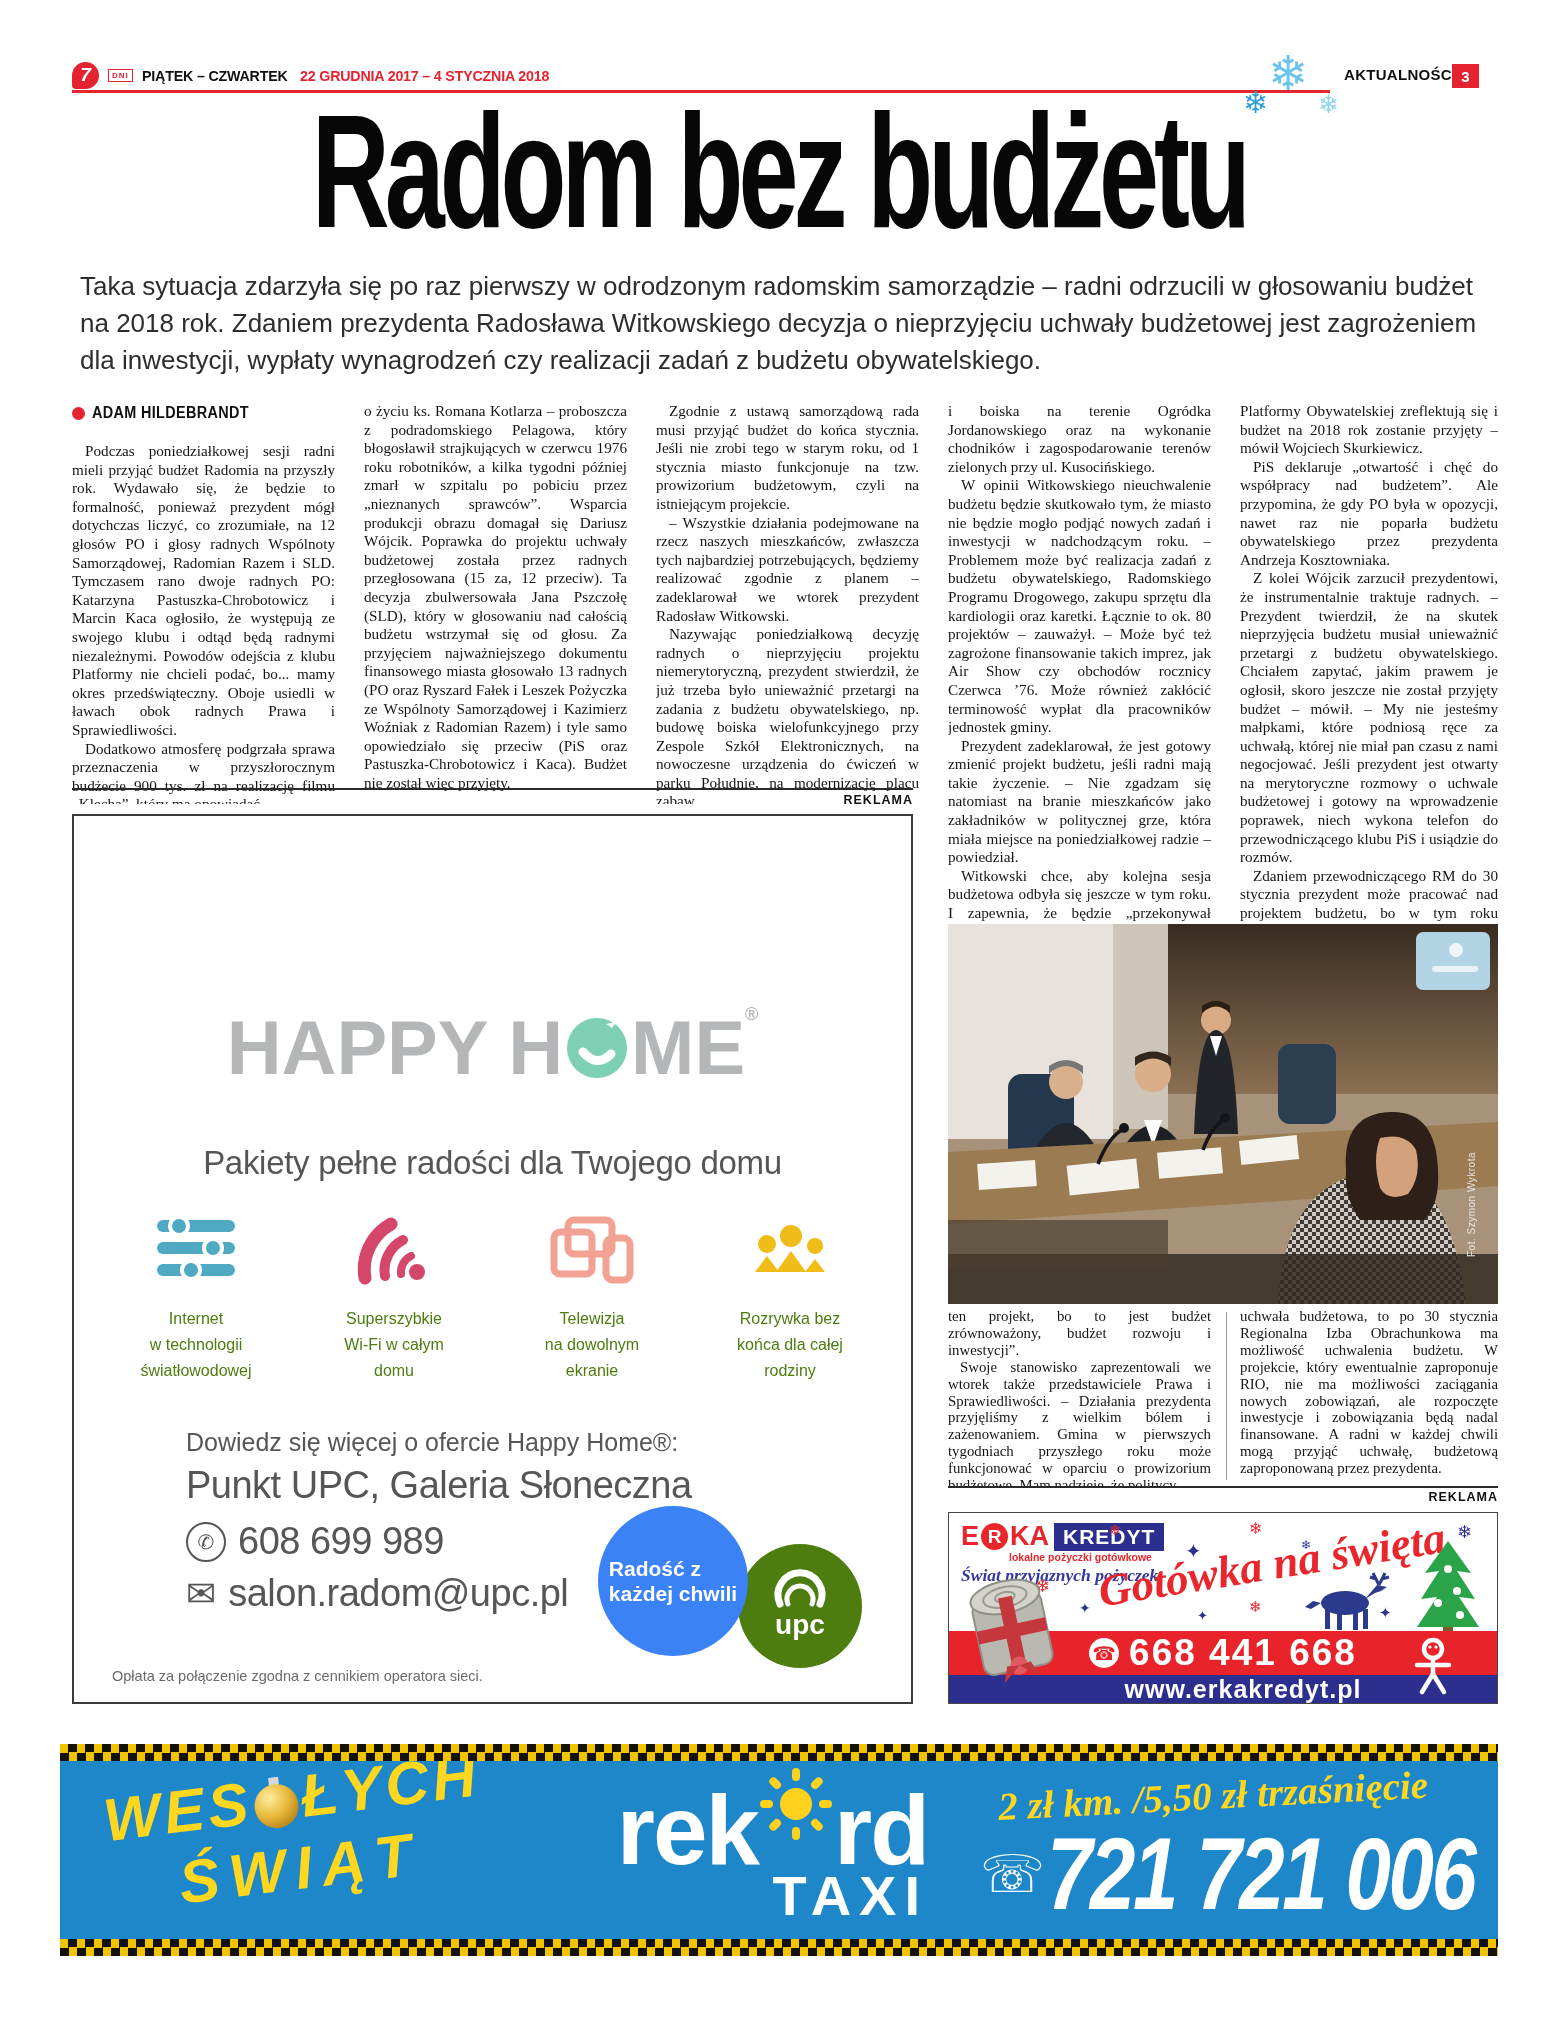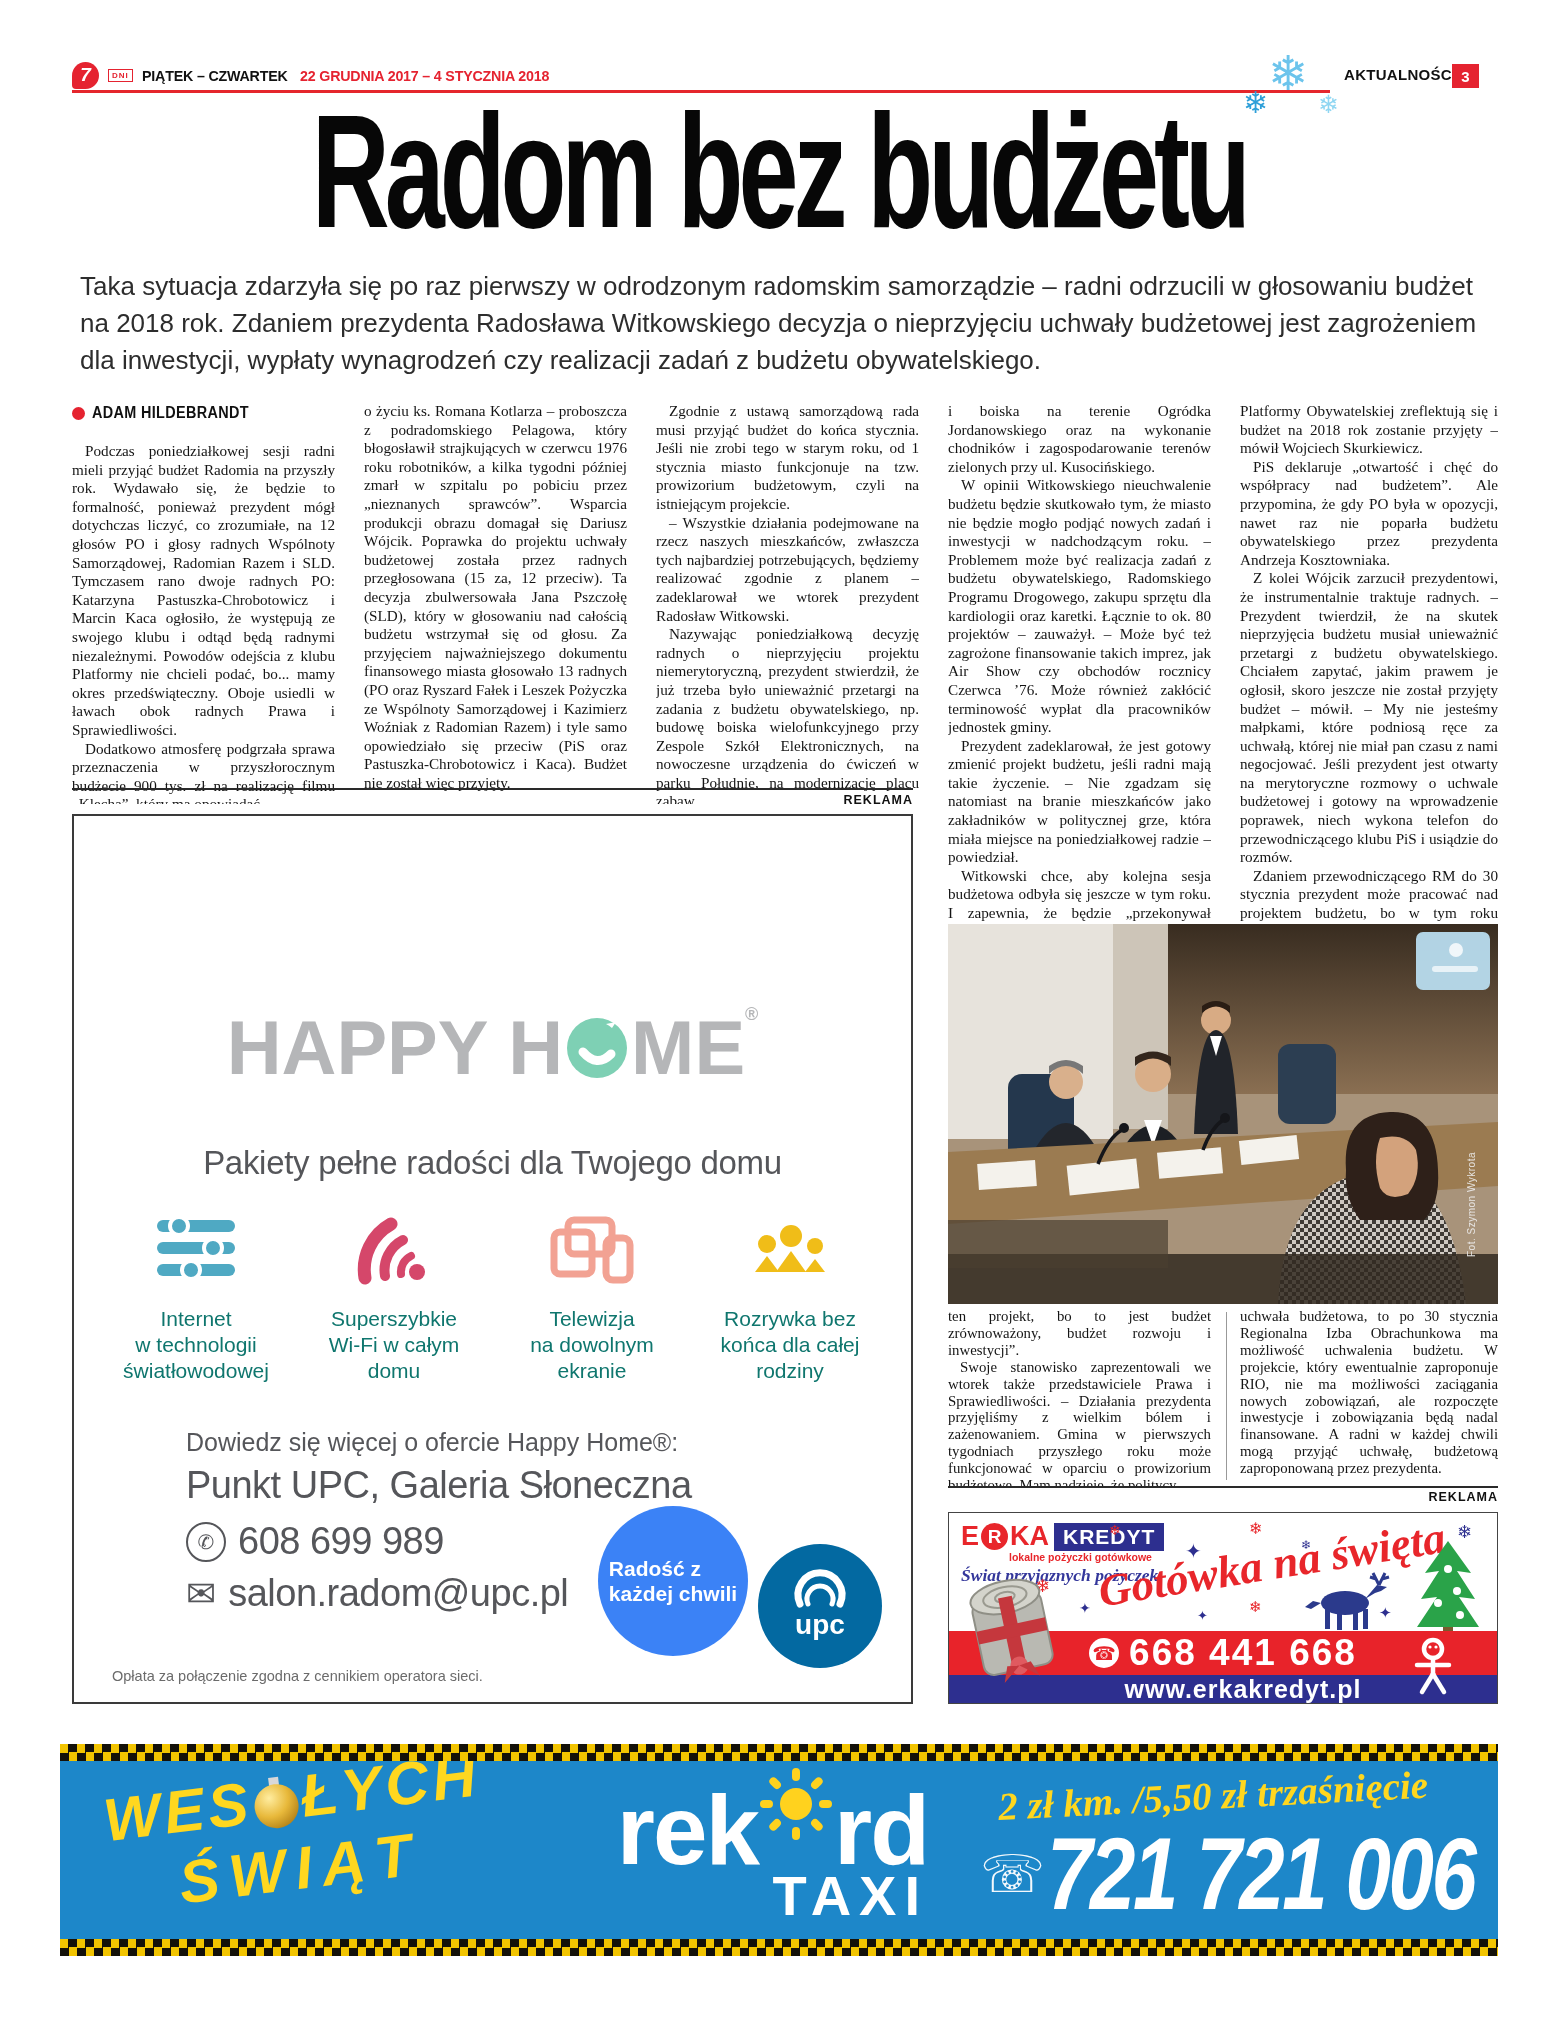--- a/index.html
+++ b/index.html
@@ -59,34 +59,34 @@
 
   
   .happy{position:absolute;top:814px;left:72px;width:837px;height:886px;border:2px solid #3a3a3a;background:#fff;}
   .hh-logo{position:absolute;top:188px;left:0;width:100%;text-align:center;white-space:nowrap;}
   .hh-logo .t{font-size:76px;font-weight:900;color:#b5b6b8;letter-spacing:0;vertical-align:middle;}
   .hh-logo svg{vertical-align:middle;margin:0 2px;}
   .hh-logo .reg{font-size:18px;color:#b5b6b8;font-weight:700;vertical-align:top;}
   .hh-tag{position:absolute;top:328px;left:0;width:100%;text-align:center;font-size:33px;color:#55565a;letter-spacing:-0.3px;}
   .hh-feats{position:absolute;top:398px;left:24px;width:790px;display:flex;justify-content:center;gap:30px;}
   .hh-feat{width:168px;text-align:center;}
-  .hh-feat .cap{margin-top:16px;font-size:21px;line-height:26px;color:#0f766e;white-space:pre-line;}
+  .hh-feat .cap{margin-top:16px;font-size:16px;line-height:26px;color:#4d7c0f;white-space:pre-line;}
   .hh-cta{position:absolute;top:612px;left:112px;font-size:25px;color:#55565a;}
   .hh-loc{position:absolute;top:648px;left:112px;font-size:38px;color:#55565a;letter-spacing:-0.5px;}
   .hh-row{position:absolute;left:112px;display:flex;align-items:center;gap:12px;color:#55565a;}
   .hh-row .txt{font-size:38px;letter-spacing:-0.5px;}
   .hh-phone{top:704px;}
   .hh-mail{top:756px;}
   .ic-ph{width:36px;height:36px;border:2.5px solid #55565a;border-radius:50%;display:flex;align-items:center;
          justify-content:center;font-size:20px;}
   .ic-mail{font-size:36px;line-height:1;}
   .hh-badge{position:absolute;left:524px;top:690px;width:150px;height:150px;border-radius:50%;background:#3b82f6;
             z-index:2;display:flex;align-items:center;justify-content:center;text-align:left;}
   .hh-badge span{color:#fff;font-weight:800;font-size:21px;line-height:25px;white-space:pre-line;}
-  .hh-upc{position:absolute;left:684px;top:728px;width:124px;height:124px;border-radius:50%;background:#0369a1;z-index:1;text-align:right;}
+  .hh-upc{position:absolute;left:664px;top:728px;width:124px;height:124px;border-radius:50%;background:#4d7c0f;z-index:1;text-align:right;}
   .hh-upc svg{position:absolute;left:24px;top:16px;}
   .hh-foot{position:absolute;top:852px;left:38px;font-size:14.5px;color:#6b6b6b;}
 
   
   .photo{position:absolute;left:948px;top:924px;width:550px;height:380px;overflow:hidden;background:#6b5844;}
   .photo .credit{position:absolute;right:-26px;bottom:94px;transform:rotate(-90deg);font-size:10px;color:#efefef;
                  letter-spacing:.5px;opacity:.9;}
 
   
   .erka{position:absolute;top:1512px;left:948px;width:548px;height:190px;border:1.5px solid #444;background:#fff;overflow:hidden;}

